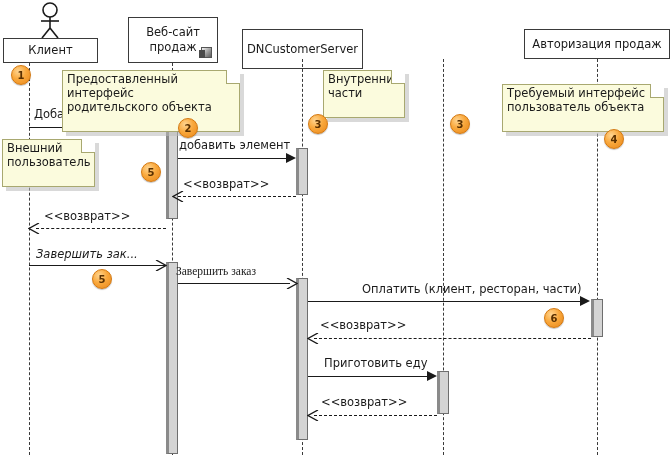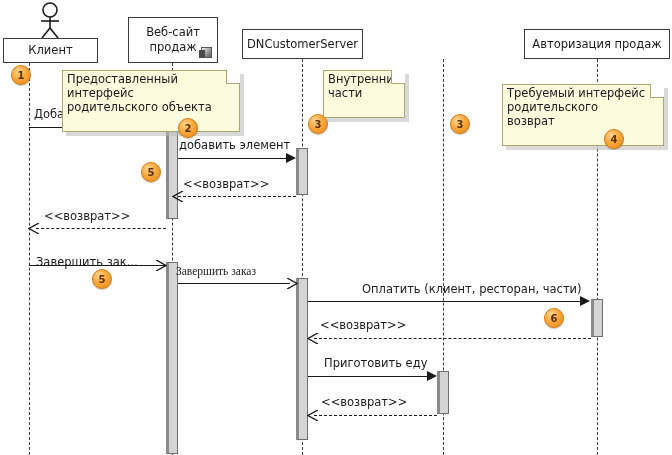--- a/index.html
+++ b/index.html
@@ -158,21 +158,21 @@
   </div>
 
   <div class="lifebox" style="left:3px;top:38px;width:95px;height:25px;">Клиент</div>
 
   <div class="lifebox" style="left:128px;top:17px;width:90px;height:46px;">
     <span>Веб-сайт
 продаж</span>
     <span class="compicon" style="right:5px;bottom:4px;"></span>
   </div>
 
-  <div class="lifebox" style="left:242px;top:29px;width:121px;height:30px;">DNCustomerServer</div>
+  <div class="lifebox" style="left:242px;top:29px;width:121px;height:40px;">DNCustomerServer</div>
 
 
   <div class="lifebox" style="left:524px;top:29px;width:146px;height:30px;">Авторизация продаж</div>
 
   <div class="lifeline" style="left:29px;top:63px;height:392px;"></div>
   <div class="lifeline" style="left:172px;top:63px;height:392px;"></div>
   <div class="lifeline" style="left:302px;top:59px;height:396px;"></div>
   <div class="lifeline" style="left:443px;top:59px;height:396px;"></div>
   <div class="lifeline" style="left:597px;top:59px;height:396px;"></div>
 
@@ -205,21 +205,21 @@
   </div>
 
   <div class="msglabel" style="left:44px;top:210px;">&lt;&lt;возврат&gt;&gt;</div>
   <div class="msgline dashed" style="left:36px;top:228px;width:130px;"></div>
   <div class="arrowhead-open" style="left:28px;top:223px;">
     <svg width="12" height="11" viewBox="0 0 12 11">
       <polyline points="11,0 1,5.5 11,11" fill="none" stroke="#1a1a1a" stroke-width="1.4"></polyline>
     </svg>
   </div>
 
-  <div class="msglabel" style="left:36px;top:256px;">Завершить зак...</div>
+  <div class="msglabel" style="left:36px;top:248px;font-style:italic;">Завершить зак...</div>
   <div class="msgline" style="left:29px;top:265px;width:136px;"></div>
   <div class="arrowhead-open" style="left:155px;top:260px;">
     <svg width="12" height="11" viewBox="0 0 12 11">
       <polyline points="1,0 11,5.5 1,11" fill="none" stroke="#1a1a1a" stroke-width="1.4"></polyline>
     </svg>
   </div>
 
   <div class="msglabel" style="left:176px;top:265px;font-family:Liberation Serif, serif;">Завершить заказ</div>
   <div class="msgline" style="left:178px;top:283px;width:112px;"></div>
   <div class="arrowhead-open" style="left:286px;top:278px;">
@@ -265,24 +265,31 @@
     <div class="body"></div>
     <div class="txt">Внутренние
 части</div>
     <div class="fold"></div>
   </div>
 
   <div class="note" style="left:502px;top:84px;width:162px;">
     <div class="shadow"></div>
     <div class="body"></div>
     <div class="txt">Требуемый интерфейс
-родительского возврат</div>
-    <div class="fold"></div>
-  </div>
-
+пользователь объекта</div>
+    <div class="fold"></div>
+  </div>
+
+  <div class="note" style="left:2px;top:139px;width:93px;">
+    <div class="shadow"></div>
+    <div class="body"></div>
+    <div class="txt">Внешний
+пользователь</div>
+    <div class="fold"></div>
+  </div>
 
   <div class="badge" style="left:11px;top:65px;">1</div>
   <div class="badge" style="left:178px;top:118px;">2</div>
   <div class="badge" style="left:308px;top:114px;">3</div>
   <div class="badge" style="left:450px;top:114px;">3</div>
   <div class="badge" style="left:604px;top:129px;">4</div>
   <div class="badge" style="left:141px;top:162px;">5</div>
   <div class="badge" style="left:92px;top:269px;">5</div>
   <div class="badge" style="left:544px;top:308px;">6</div>
 

